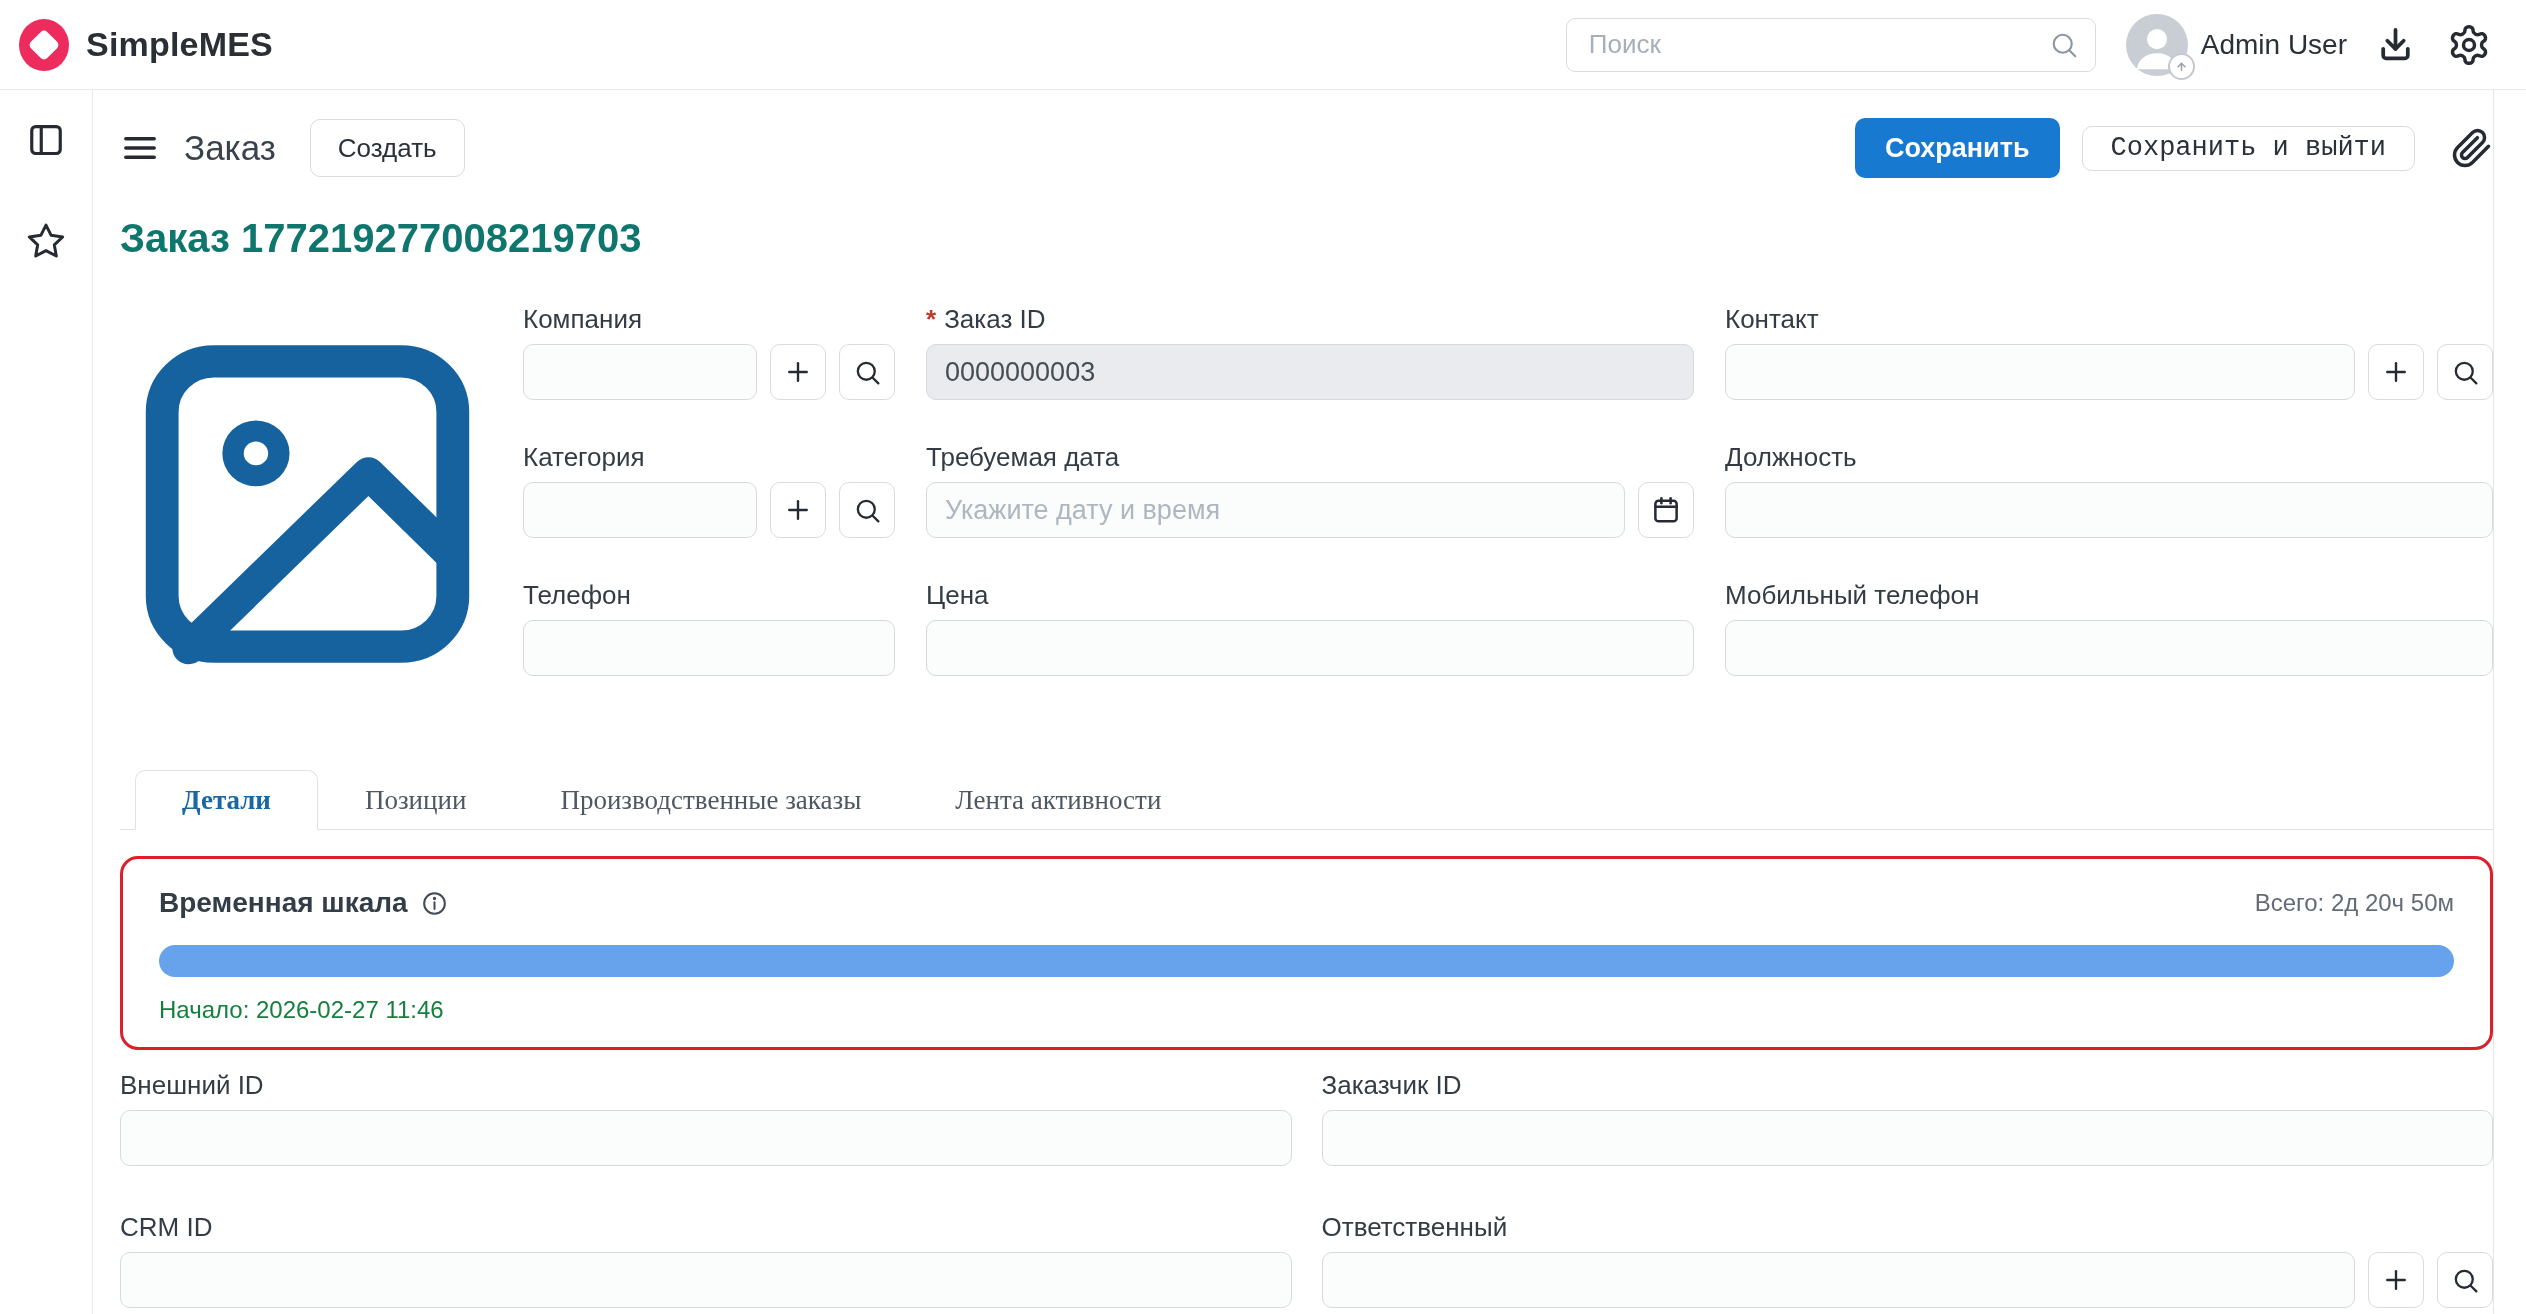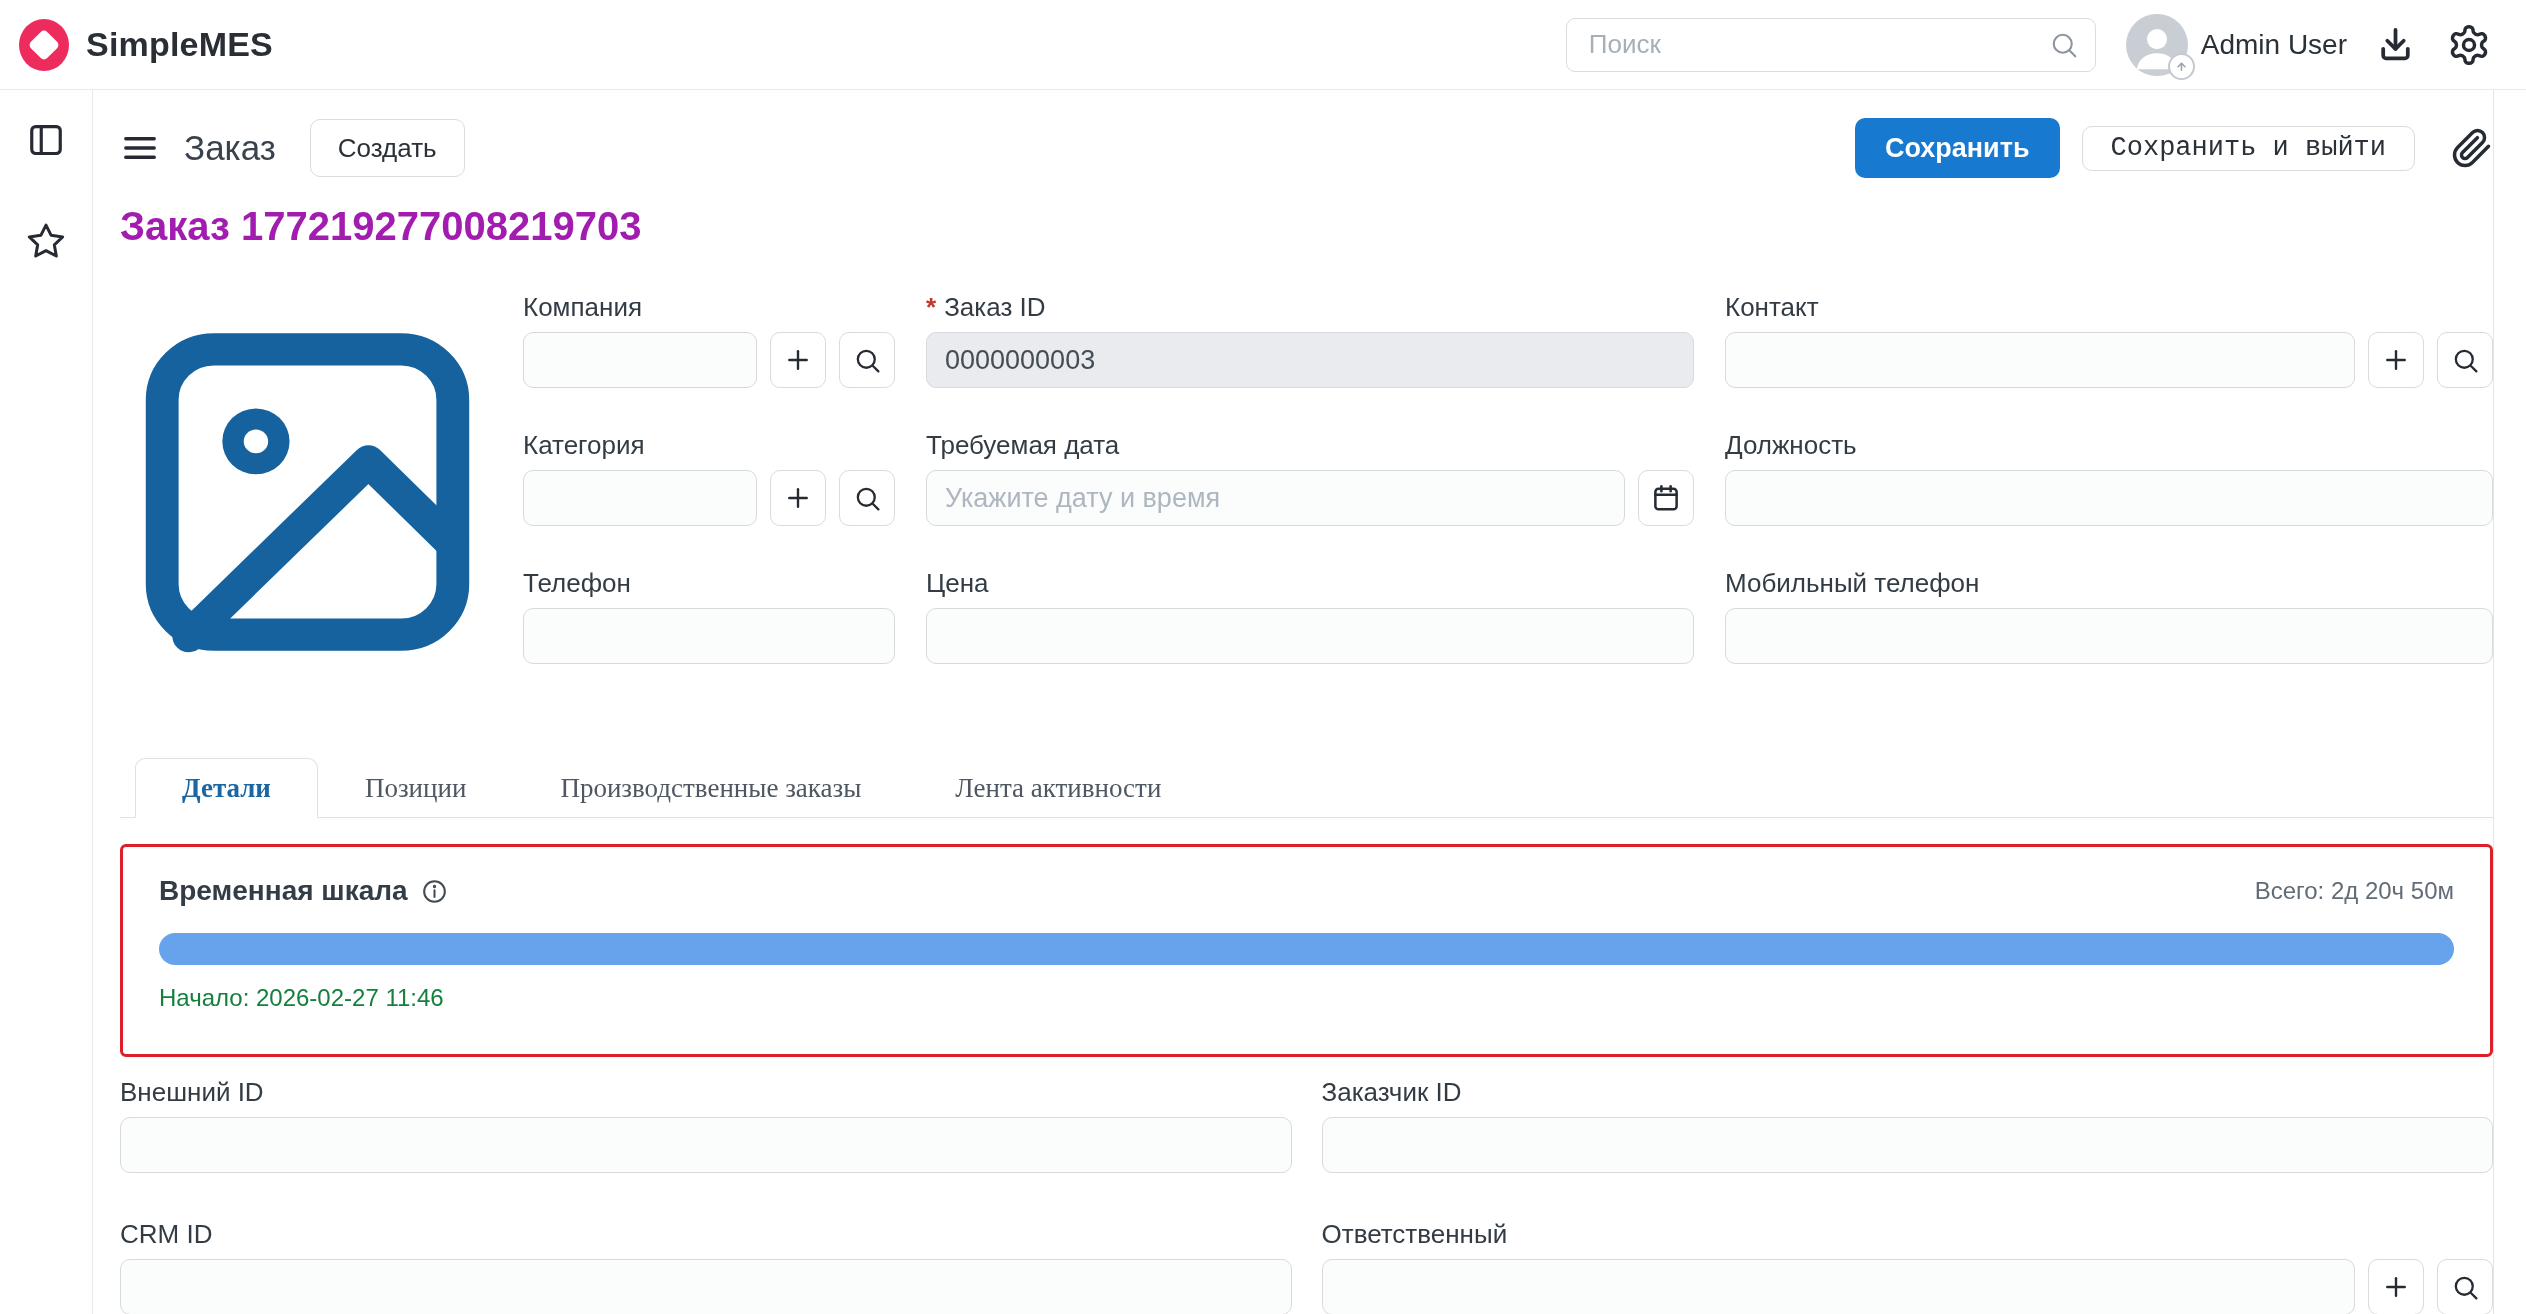--- a/index.html
+++ b/index.html
@@ -56,21 +56,21 @@
   .entity-title{font-size:35px;color:#3a434d;margin-left:24px;}
   .btn{
     font-family:"Liberation Sans",sans-serif;cursor:pointer;box-sizing:border-box;
     border-radius:10px;display:inline-flex;align-items:center;justify-content:center;
   }
   .btn-create{margin-left:34px;height:58px;padding:0 27px;font-size:26px;color:#2a3138;background:#fff;border:1px solid #d8dbe0;}
   .toolbar-right{margin-left:auto;display:flex;align-items:center;gap:22px;}
   .btn-primary{height:60px;padding:0 30px;font-size:27px;font-weight:600;color:#fff;background:var(--accent-blue,#1779cf);border:none;margin-left:6px;}
   .btn-secondary{height:45px;padding:0 28px;font-size:27px;color:#2a3138;background:#fff;border:1px solid #d8dbe0;font-family:Liberation Mono, monospace;}
   .clip-btn{margin-left:14px;color:#262b33;background:none;border:none;padding:0;cursor:pointer;}
-  .page-title{font-size:40px;font-weight:700;color:#a21caf;margin-top:24px;line-height:48px;}
+  .page-title{font-size:40px;font-weight:700;color:#0f766e;margin-top:36px;line-height:48px;}
   
   .form-section{display:flex;margin-top:42px;}
   .photo{width:375px;height:368px;flex:none;color:var(--photo-blue,#15629e);margin-top:16px;}
   .fields-grid{
     flex:1;margin-left:28px;display:grid;grid-template-columns:372px 1fr 1fr;
     column-gap:31px;row-gap:42px;align-content:start;
   }
   .field-label{font-size:26px;color:#333c44;margin-bottom:10px;line-height:30px;display:flex;gap:8px;}
   .req-mark{color:#c0392b;font-weight:700;}
   .control{display:flex;gap:13px;}
@@ -89,22 +89,22 @@
   .tabs{margin-top:82px;display:flex;align-items:flex-end;border-bottom:1px solid #dee2e6;padding-left:15px;}
   .tab{
     height:60px;box-sizing:border-box;padding:0 46px;display:flex;align-items:center;
     font-size:27px;color:#4f5862;background:none;border:1px solid transparent;
     border-radius:10px 10px 0 0;margin-bottom:-1px;cursor:pointer;
     font-family:Liberation Serif, serif;
   }
   .tab.active{background:#fff;border-color:#dee2e6 #dee2e6 #ffffff;color:var(--link-blue,#1a67a3);font-weight:700;}
   
   .timeline-panel{
-    margin-top:26px;border:3px solid var(--highlight-red,#dc1f29);border-radius:6px;
-    padding:28px 36px 42px;box-sizing:border-box;
+    margin-top:26px;border:3px solid var(--highlight-red,#dc1f29);border-radius:18px;
+    padding:28px 36px 23px;box-sizing:border-box;
   }
   .tl-head{display:flex;align-items:center;}
   .tl-title{font-size:28px;font-weight:600;color:#333d47;display:flex;align-items:center;gap:13px;}
   .info-icon{color:#434c55;cursor:pointer;}
   .tl-total{margin-left:auto;font-size:24px;color:#626c76;}
   .tl-bar{margin-top:26px;height:32px;border-radius:16px;background:var(--progress-blue,#66a3ec);}
   .tl-start{margin-top:19px;font-size:24px;color:#15803d;}
   
   .details-grid{display:grid;grid-template-columns:1fr 1fr;column-gap:30px;row-gap:46px;margin-top:20px;}
   

